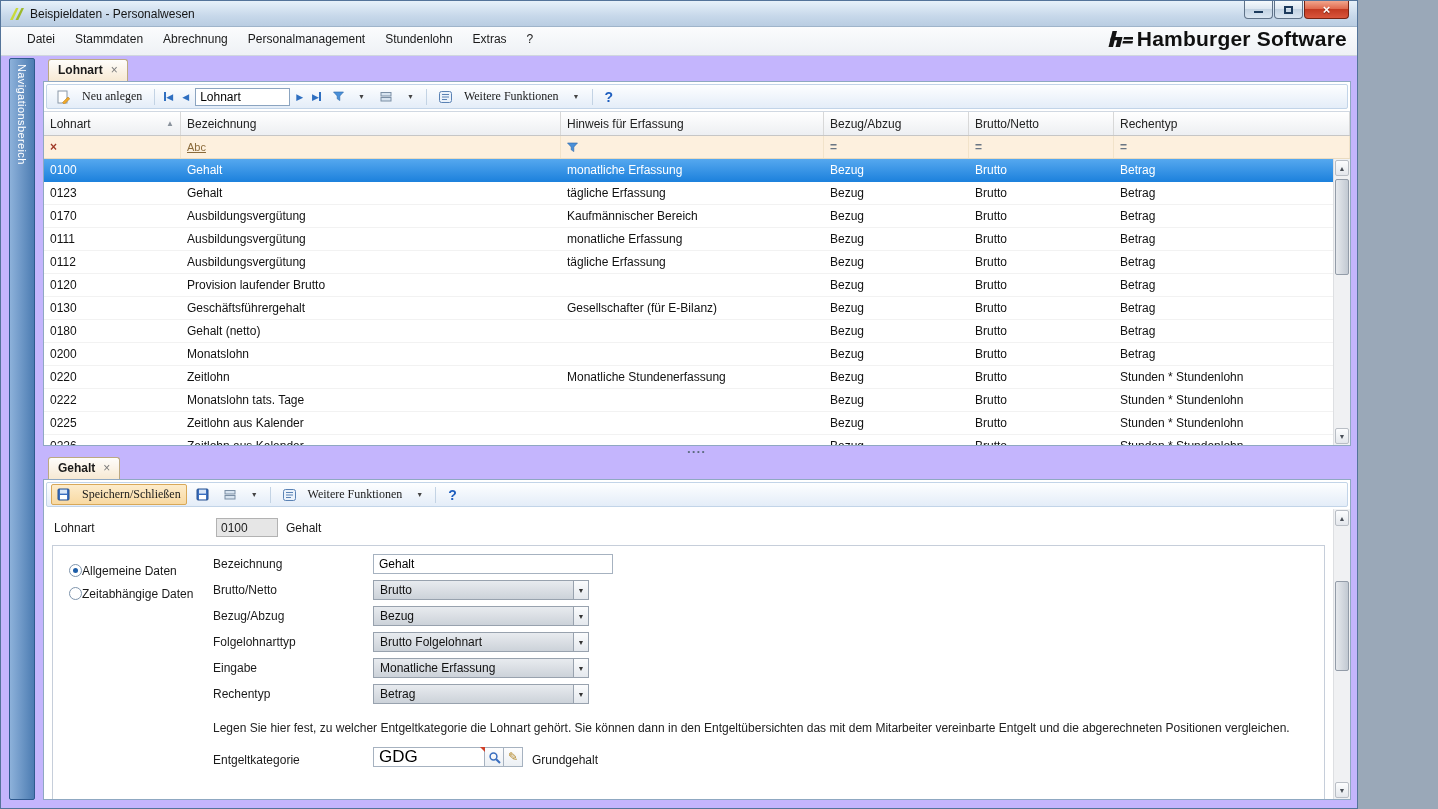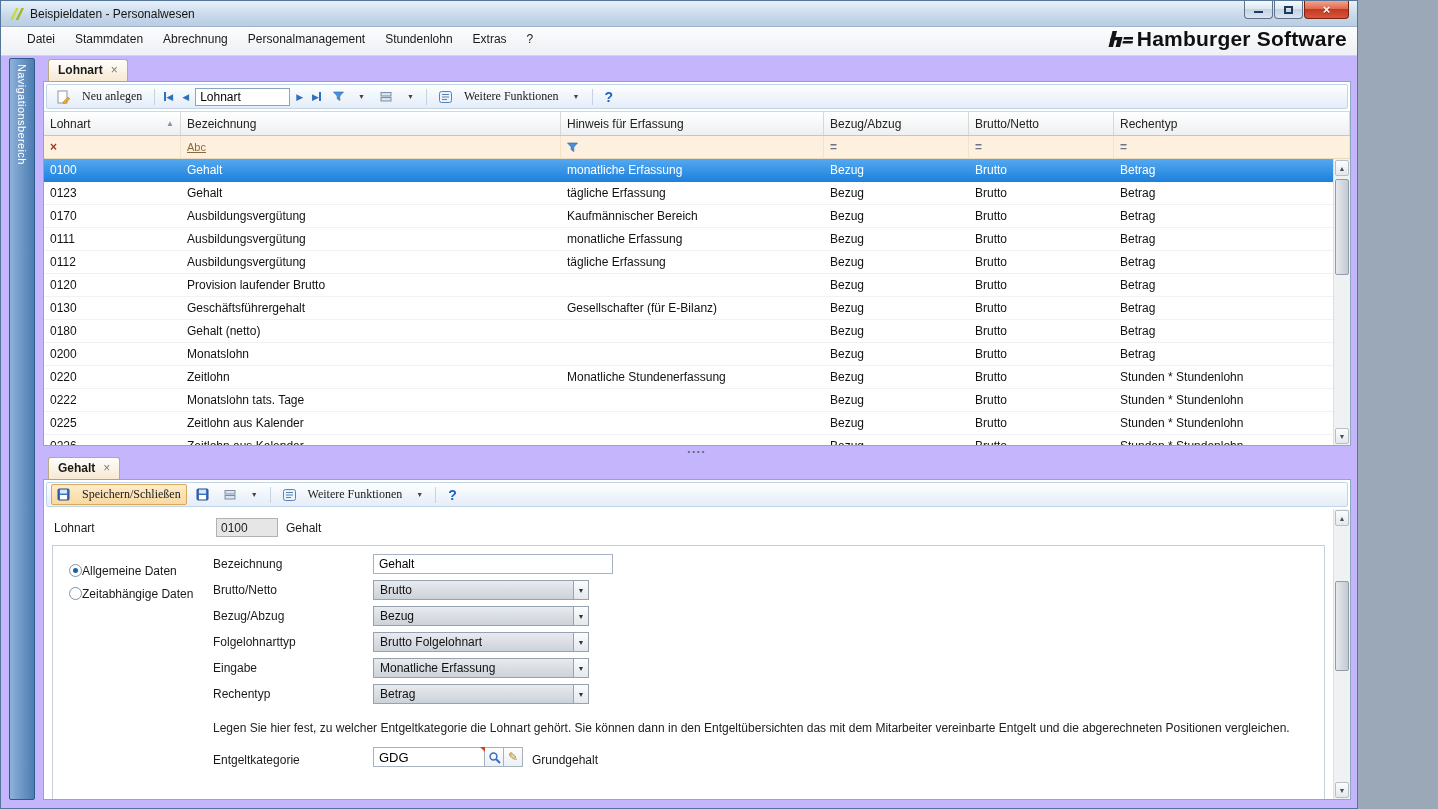--- a/index.html
+++ b/index.html
@@ -122,21 +122,21 @@
               font-family:"Liberation Sans",sans-serif; font-size:12px; }
   .dd { width:200px; height:20px; border:1px solid #98a2ae; border-right:none; padding:0 6px;
         background:linear-gradient(#e8ebef,#ccd2d9); display:flex; align-items:center; color:#111;
         white-space:nowrap; overflow:hidden; }
   .dd-btn { width:16px; height:20px; border:1px solid #98a2ae; display:flex; align-items:center;
             justify-content:center; background:linear-gradient(#fbfcfd,#e4e8ed); font-size:7px; color:#333; }
   .info { margin:14px 8px 0 8px; color:#222; line-height:15px; }
   .entrow { display:flex; align-items:flex-end; margin-top:11px; }
   .ent-wrap { position:relative; }
   .ent-input { width:112px; height:20px; border:1px solid #a6b2c0; padding:0 5px;
-               font-family:"Liberation Sans",sans-serif; font-size:13px; }
+               font-family:"Liberation Sans",sans-serif; font-size:17px; }
   .ent-wrap::after { content:""; position:absolute; top:0; right:0; border-top:5px solid #d04028;
                      border-left:5px solid transparent; }
   .mini-btn { width:19px; height:20px; border:1px solid #a6b2c0; border-left:none; background:linear-gradient(#fdfdfe,#ecf0f4);
               display:flex; align-items:center; justify-content:center; }
   .pencil { color:#b0821e; font-size:12px; }
   .ent-text { margin-left:9px; }
 </style>
 </head>
 <body>
 

